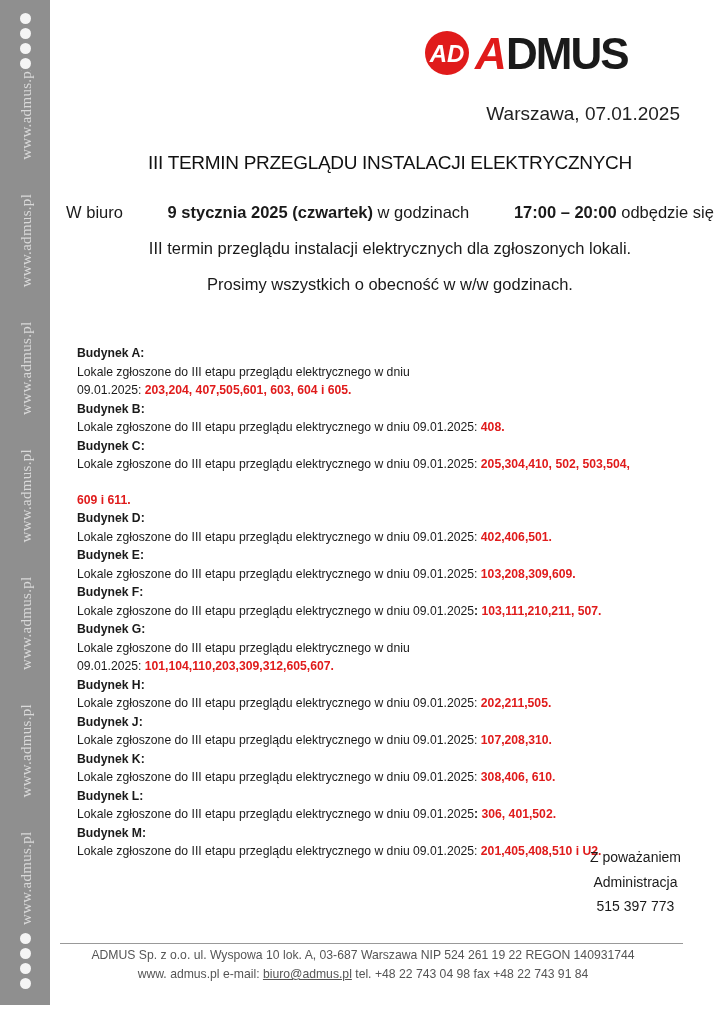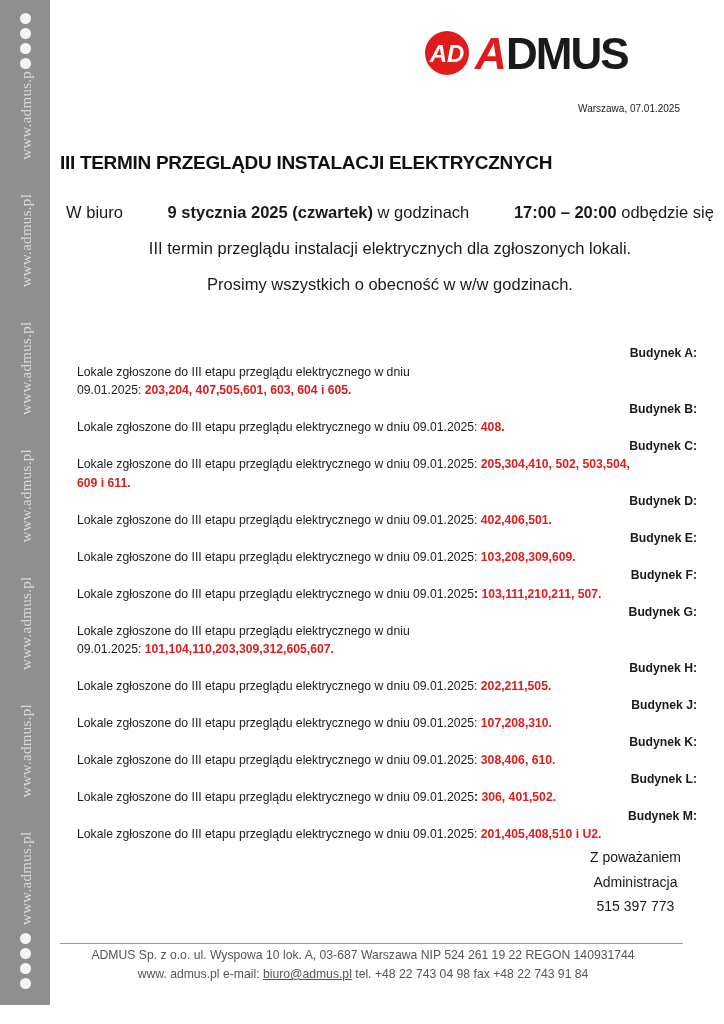--- a/index.html
+++ b/index.html
@@ -11,32 +11,32 @@
   .sidebar .dots.top { top:13px; }
   .sidebar .dots.bottom { top:933px; }
   .sidebar .urls { position:absolute; left:14px; top:70px; width:24px; height:855px; overflow:hidden; }
   .sidebar .urls-inner { position:absolute; left:0; top:0; width:855px; height:24px;
         transform-origin:0 0; transform: translate(0px,855px) rotate(-90deg);
         white-space:nowrap; font-family:"Liberation Serif", serif; font-size:15px; color:#d9d9d9;
         line-height:24px; letter-spacing:0.3px; }
   .sidebar .urls-inner span { margin-right:30px; }
 
   .logo { position:absolute; left:420px; top:28px; height:50px; width:250px; }
-  .date { position:absolute; right:44px; top:103px; font-size:10px; color:#222; font-family:"Liberation Sans", sans-serif; }
-  .title { position:absolute; left:60px; width:660px; top:152px; text-align:left; font-weight:bold;
+  .date { position:absolute; right:44px; top:103px; font-size:19px; color:#222; font-family:"Liberation Sans", sans-serif; }
+  .title { position:absolute; left:60px; width:660px; top:152px; text-align:center; font-weight:normal;
            font-size:19px; letter-spacing:-0.3px; color:#111; }
   .intro { position:absolute; left:60px; width:660px; text-align:center; font-size:16.5px; color:#1a1a1a; }
   .intro b { font-weight:bold;margin-left:40px; }
   .intro.l1 { top:203px; }
   .intro.l2 { top:239px; }
   .intro.l3 { top:275px; }
 
   .buildings { position:absolute; left:77px; top:344px; width:620px; font-size:12.2px; line-height:18.5px; color:#1a1a1a; }
-  .buildings .bname { font-weight:bold;text-align:right; }
-  .buildings .red { color:#e01b1b; font-weight:bold; }
+  .buildings .bname { font-weight:bold; }
+  .buildings .red { color:#e01b1b; font-weight:bold;margin-top:17px; }
 
   .sign { position:absolute; right:43px; top:845px; text-align:center; font-size:14px; line-height:24.5px; color:#1a1a1a; }
   .footer-line { position:absolute; left:60px; right:41px; top:943px; border-top:1px solid #999; }
   .footer { position:absolute; left:60px; right:58px; top:946px; text-align:center; font-size:12.2px; line-height:19px; color:#555; }
   .footer .email { text-decoration:underline; }
 </style>
 </head>
 <body>
 
 <div class="sidebar">

